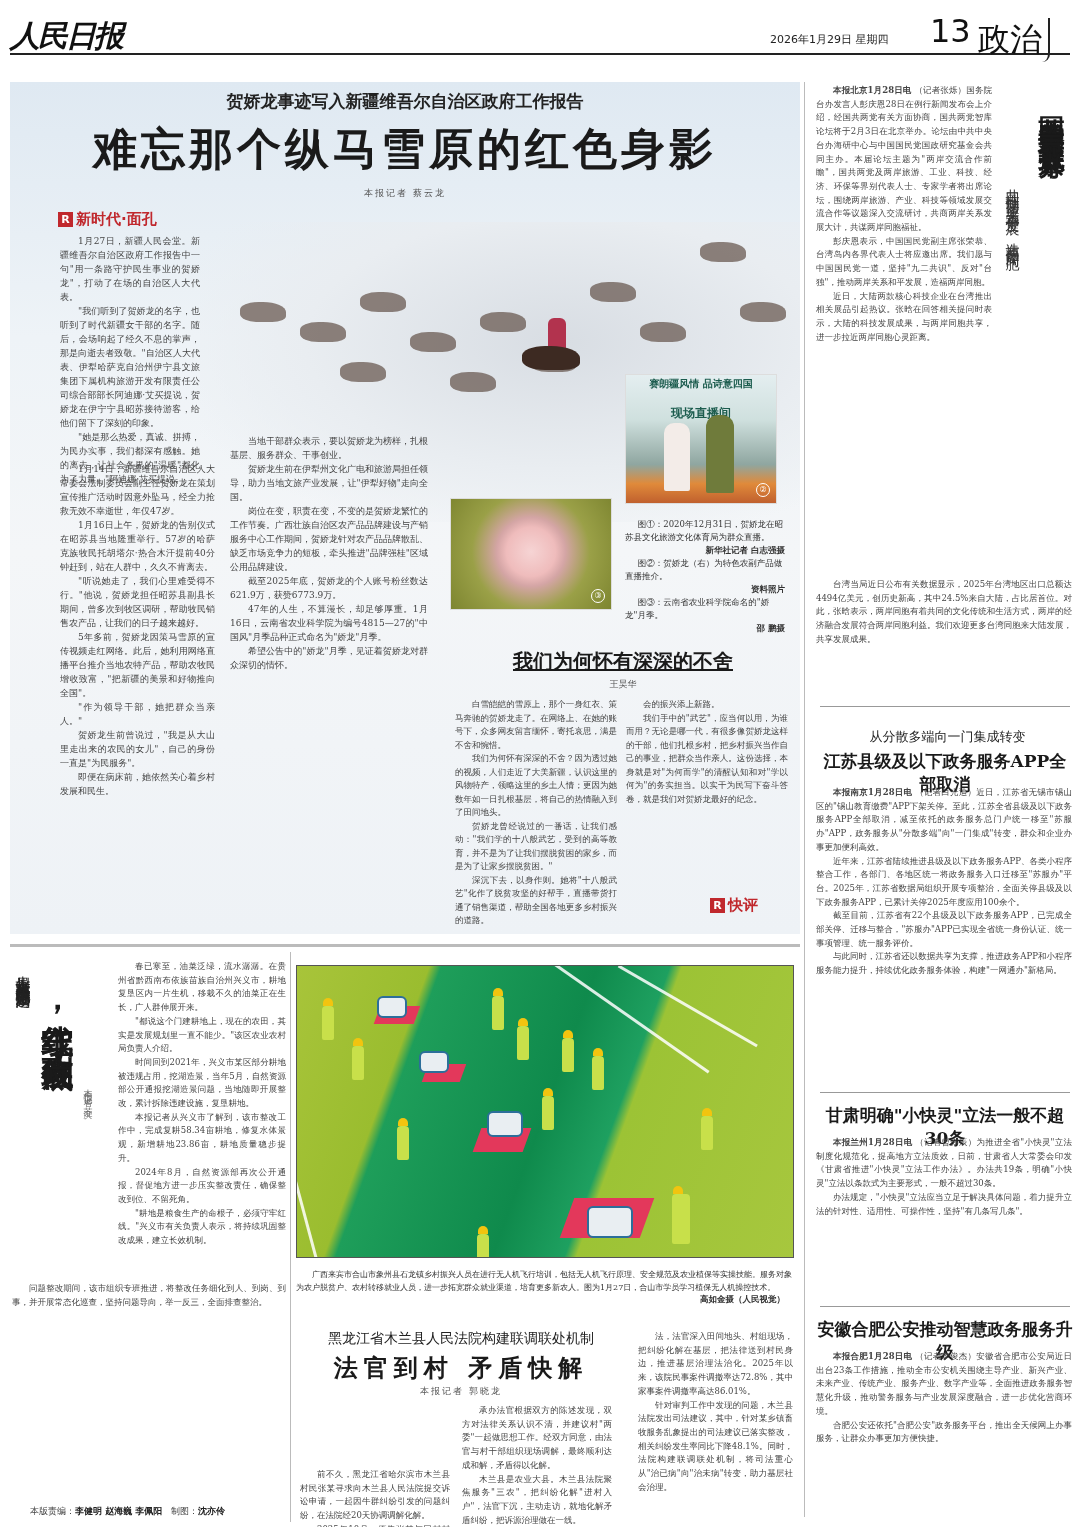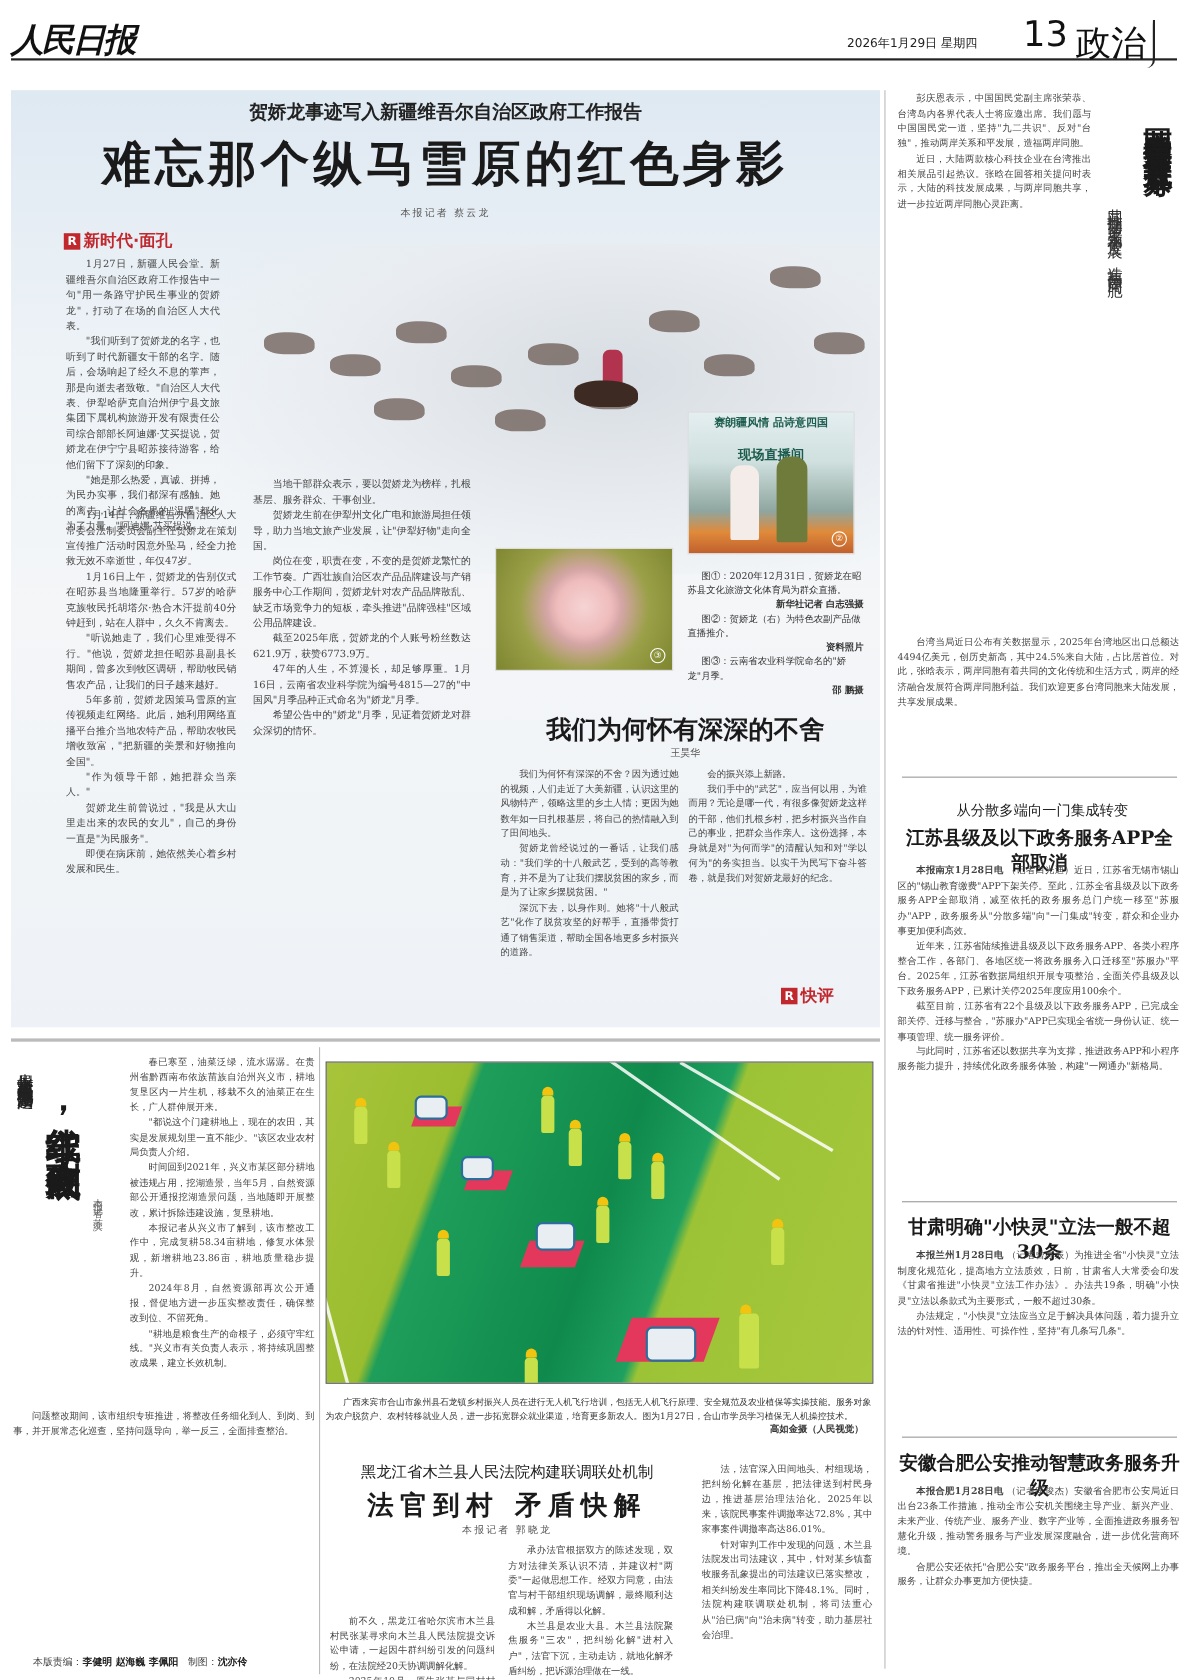--- a/index.html
+++ b/index.html
@@ -36,21 +36,21 @@
   .photo1 .p2 { position: absolute; left: 80px; top: 40px; width: 28px; height: 78px; background: #6f7b3b; border-radius: 12px 12px 2px 2px; }
   .photo1 .num { position: absolute; right: 6px; bottom: 6px; width: 14px; height: 14px; border-radius: 50%; border: 1px solid #fff; color: #fff; font-size: 8px; text-align: center; line-height: 12px; }
 
   .photo3 { position: absolute; left: 450px; top: 498px; width: 162px; height: 112px; background: radial-gradient(circle at 50% 48%, #f6d4d4 0%, #efbcbc 25%, #d4a5a5 35%, #9aa047 60%, #7d8530 100%); border: 1px solid #ddd; }
   .photo3 .num { position: absolute; right: 6px; bottom: 6px; width: 14px; height: 14px; border-radius: 50%; border: 1px solid #fff; color: #fff; font-size: 8px; text-align: center; line-height: 12px; }
 
   .captions { position: absolute; left: 625px; top: 518px; width: 160px; font-size: 8.5px; line-height: 13px; color: #333; }
   .captions div { text-indent: 1.5em; }
   .captions .credit { text-align: right; font-weight: bold; }
 
-  .comment-title { position: absolute; left: 448px; top: 648px; width: 350px; text-align: center; font-size: 23px; font-weight: bold; color: #1a1a1a; }
+  .comment-title { position: absolute; left: 448px; top: 648px; width: 350px; text-align: center; font-size: 20px; font-weight: bold; color: #1a1a1a; text-decoration: underline; }
   .comment-author { position: absolute; left: 448px; top: 678px; width: 350px; text-align: center; font-size: 9px; color: #555; }
   .quick-tag { position: absolute; left: 710px; top: 896px; font-size: 15px; font-weight: bold; font-family: "DejaVu Sans", sans-serif; color: #c0282d; }
   .quick-tag .r { display: inline-block; width: 15px; height: 15px; background: #c0282d; color: #fff; font-size: 11px; text-align: center; line-height: 15px; margin-right: 3px; vertical-align: 1px; }
   .vert-head { position: absolute; left: 1030px; top: 96px; width: 40px; font-size: 26px; font-weight: bold; font-family: "DejaVu Sans", sans-serif; color: #1a1a1a; writing-mode: vertical-rl; line-height: 36px; letter-spacing: 2px; }
   .vert-sub { position: absolute; left: 998px; top: 178px; width: 24px; font-size: 14px; color: #333; writing-mode: vertical-rl; letter-spacing: 3px; }
   .rule { position: absolute; height: 1px; background: #999; }
   .news-kicker { position: absolute; left: 820px; top: 728px; width: 255px; text-align: center; font-size: 13px; color: #222; font-family: "DejaVu Sans", sans-serif; }
   .news-head { position: absolute; text-align: center; font-size: 17px; font-weight: bold; color: #1a1a1a; }
 
   
@@ -152,35 +152,37 @@
   <div class="credit">新华社记者  白志强摄</div>
   <div>图②：贺娇龙（右）为特色农副产品做直播推介。</div>
   <div class="credit">资料照片</div>
   <div>图③：云南省农业科学院命名的"娇龙"月季。</div>
   <div class="credit">邵  鹏摄</div>
 </div>
 
 <div class="comment-title">我们为何怀有深深的不舍</div>
 <div class="comment-author">王昊华</div>
 <div class="body-text" style="left:455px;top:698px;width:162px;font-size:8.5px;line-height:13.5px;">
+  <p>白雪皑皑的雪原上，那个一身红衣、策马奔驰的贺娇龙走了。在网络上、在她的账号下，众多网友留言缅怀，寄托哀思，满是不舍和惋惜。</p>
   <p>我们为何怀有深深的不舍？因为透过她的视频，人们走近了大美新疆，认识这里的风物特产，领略这里的乡土人情；更因为她数年如一日扎根基层，将自己的热情融入到了田间地头。</p>
   <p>贺娇龙曾经说过的一番话，让我们感动："我们学的十八般武艺，受到的高等教育，并不是为了让我们摆脱贫困的家乡，而是为了让家乡摆脱贫困。"</p>
   <p>深沉下去，以身作则。她将"十八般武艺"化作了脱贫攻坚的好帮手，直播带货打通了销售渠道，帮助全国各地更多乡村振兴的道路。</p>
 </div>
 <div class="body-text" style="left:626px;top:698px;width:162px;font-size:8.5px;line-height:13.5px;">
   <p>会的振兴添上新路。</p>
   <p>我们手中的"武艺"，应当何以用，为谁而用？无论是哪一代，有很多像贺娇龙这样的干部，他们扎根乡村，把乡村振兴当作自己的事业，把群众当作亲人。这份选择，本身就是对"为何而学"的清醒认知和对"学以何为"的务实担当。以实干为民写下奋斗答卷，就是我们对贺娇龙最好的纪念。</p>
 </div>
 <div class="quick-tag">
   <span class="r">R</span><span>快评</span>
 </div>
 
 <div class="vdivider" style="left:804px;top:82px;height:1435px;"></div>
 
 <div class="body-text" style="left:816px;top:84px;width:176px;font-size:8.5px;line-height:13.7px;">
+  <p><b>本报北京1月28日电</b> <span>（记者张烁）</span><span>国务院台办发言人彭庆恩28日在例行新闻发布会上介绍，经国共两党有关方面协商，国共两党智库论坛将于2月3日在北京举办。论坛由中共中央台办海研中心与中国国民党国政研究基金会共同主办。本届论坛主题为"两岸交流合作前瞻"，国共两党及两岸旅游、工业、科技、经济、环保等界别代表人士、专家学者将出席论坛，围绕两岸旅游、产业、科技等领域发展交流合作等议题深入交流研讨，共商两岸关系发展大计，共谋两岸同胞福祉。</span></p>
   <p>彭庆恩表示，中国国民党副主席张荣恭、台湾岛内各界代表人士将应邀出席。我们愿与中国国民党一道，坚持"九二共识"、反对"台独"，推动两岸关系和平发展，造福两岸同胞。</p>
   <p>近日，大陆两款核心科技企业在台湾推出相关展品引起热议。张晗在回答相关提问时表示，大陆的科技发展成果，与两岸同胞共享，进一步拉近两岸同胞心灵距离。</p>
 </div>
 <div class="body-text" style="left:816px;top:578px;width:256px;font-size:8.5px;line-height:13.7px;">
   <p>台湾当局近日公布有关数据显示，2025年台湾地区出口总额达4494亿美元，创历史新高，其中24.5%来自大陆，占比居首位。对此，张晗表示，两岸同胞有着共同的文化传统和生活方式，两岸的经济融合发展符合两岸同胞利益。我们欢迎更多台湾同胞来大陆发展，共享发展成果。</p>
 </div>
 <div class="vert-head">国共两党智库论坛将于二月三日在北京举办</div>
 <div class="vert-sub">共同推动两岸关系和平发展，造福两岸同胞</div>
 <div class="rule" style="left:820px;top:706px;width:250px;"></div>
 

